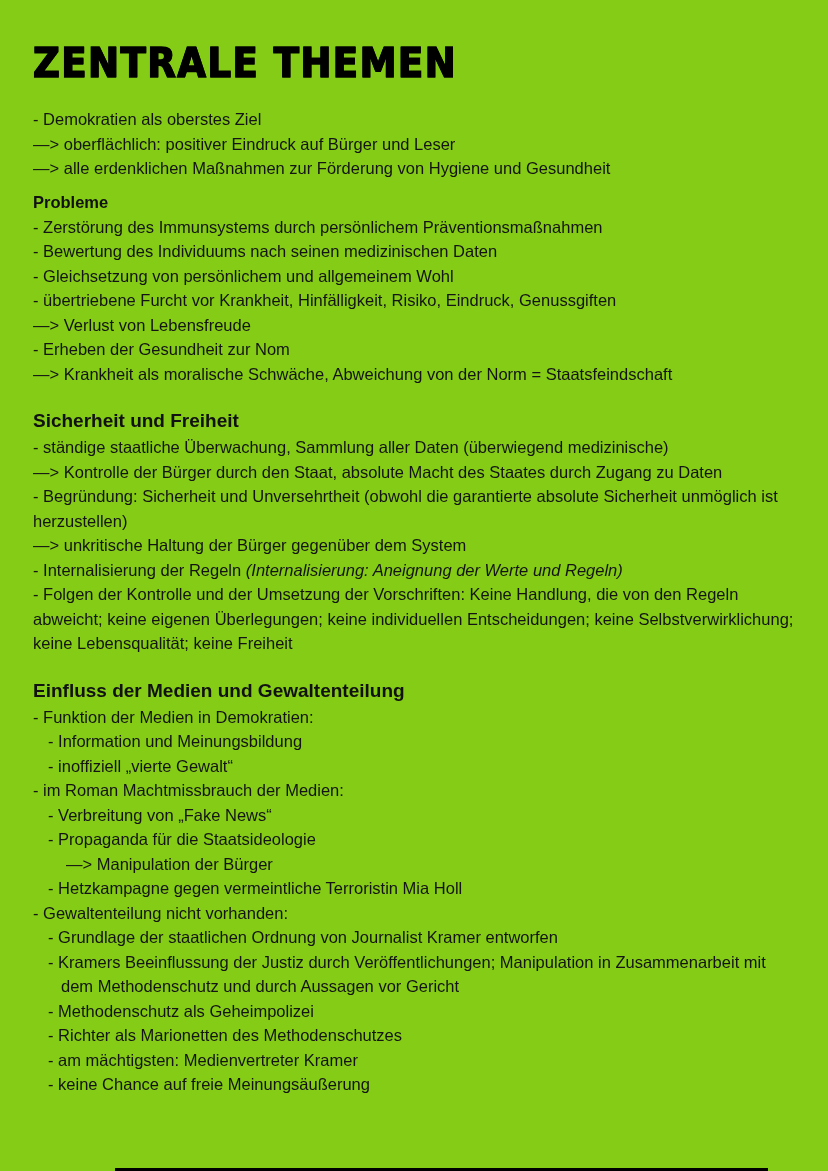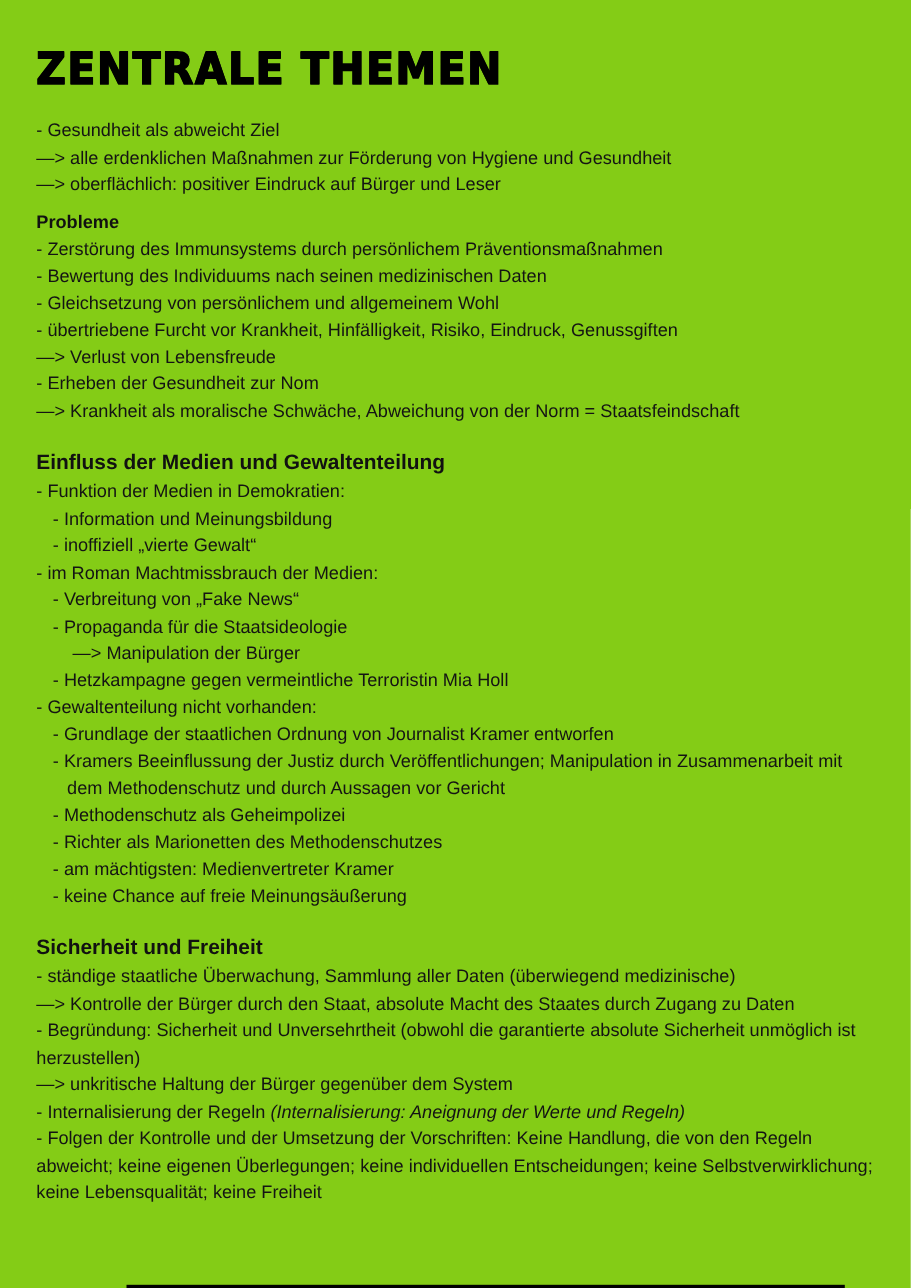--- a/index.html
+++ b/index.html
@@ -58,56 +58,56 @@
     background: #000;
   }
 </style>
 </head>
 <body>
 
 <div class="page">
   <h1 class="title">ZENTRALE THEMEN</h1>
   <div>
       <section>
-        <p class="line indent-0">- Gesundheit als abweicht Ziel</p>
+        <p class="line indent-0">- Demokratien als oberstes Ziel</p>
+        <p class="line indent-0">—&gt; oberflächlich: positiver Eindruck auf Bürger und Leser</p>
         <p class="line indent-0">—&gt; alle erdenklichen Maßnahmen zur Förderung von Hygiene und Gesundheit</p>
-        <p class="line indent-0">—&gt; oberflächlich: positiver Eindruck auf Bürger und Leser</p>
       </section>
       <section>
         <h2 class="heading small">Probleme</h2>
         <p class="line indent-0">- Zerstörung des Immunsystems durch persönlichem Präventionsmaßnahmen</p>
         <p class="line indent-0">- Bewertung des Individuums nach seinen medizinischen Daten</p>
         <p class="line indent-0">- Gleichsetzung von persönlichem und allgemeinem Wohl</p>
         <p class="line indent-0">- übertriebene Furcht vor Krankheit, Hinfälligkeit, Risiko, Eindruck, Genussgiften</p>
         <p class="line indent-0">—&gt; Verlust von Lebensfreude</p>
         <p class="line indent-0">- Erheben der Gesundheit zur Nom</p>
         <p class="line indent-0">—&gt; Krankheit als moralische Schwäche, Abweichung von der Norm = Staatsfeindschaft</p>
+      </section>
+      <section>
+        <h2 class="heading">Sicherheit und Freiheit</h2>
+        <p class="line indent-0">- ständige staatliche Überwachung, Sammlung aller Daten (überwiegend medizinische)</p>
+        <p class="line indent-0 hang-arrow">—&gt; Kontrolle der Bürger durch den Staat, absolute Macht des Staates durch Zugang zu Daten</p>
+        <p class="line indent-0">- Begründung: Sicherheit und Unversehrtheit (obwohl die garantierte absolute Sicherheit unmöglich ist herzustellen)</p>
+        <p class="line indent-0">—&gt; unkritische Haltung der Bürger gegenüber dem System</p>
+        <p class="line indent-0"><span>- Internalisierung der Regeln </span><em>(Internalisierung: Aneignung der Werte und Regeln)</em></p>
+        <p class="line indent-0">- Folgen der Kontrolle und der Umsetzung der Vorschriften: Keine Handlung, die von den Regeln abweicht; keine eigenen Überlegungen; keine individuellen Entscheidungen; keine Selbstverwirklichung; keine Lebensqualität; keine Freiheit</p>
       </section>
       <section>
         <h2 class="heading">Einfluss der Medien und Gewaltenteilung</h2>
         <p class="line indent-0">- Funktion der Medien in Demokratien:</p>
         <p class="line indent-1">- Information und Meinungsbildung</p>
         <p class="line indent-1">- inoffiziell „vierte Gewalt“</p>
         <p class="line indent-0">- im Roman Machtmissbrauch der Medien:</p>
         <p class="line indent-1">- Verbreitung von „Fake News“</p>
         <p class="line indent-1">- Propaganda für die Staatsideologie</p>
         <p class="line indent-2">—&gt; Manipulation der Bürger</p>
         <p class="line indent-1">- Hetzkampagne gegen vermeintliche Terroristin Mia Holl</p>
         <p class="line indent-0">- Gewaltenteilung nicht vorhanden:</p>
         <p class="line indent-1">- Grundlage der staatlichen Ordnung von Journalist Kramer entworfen</p>
         <p class="line indent-1 hang-dash">- Kramers Beeinflussung der Justiz durch Veröffentlichungen; Manipulation in Zusammenarbeit mit dem Methodenschutz und durch Aussagen vor Gericht</p>
         <p class="line indent-1">- Methodenschutz als Geheimpolizei</p>
         <p class="line indent-1">- Richter als Marionetten des Methodenschutzes</p>
         <p class="line indent-1">- am mächtigsten: Medienvertreter Kramer</p>
         <p class="line indent-1">- keine Chance auf freie Meinungsäußerung</p>
       </section>
-      <section>
-        <h2 class="heading">Sicherheit und Freiheit</h2>
-        <p class="line indent-0">- ständige staatliche Überwachung, Sammlung aller Daten (überwiegend medizinische)</p>
-        <p class="line indent-0 hang-arrow">—&gt; Kontrolle der Bürger durch den Staat, absolute Macht des Staates durch Zugang zu Daten</p>
-        <p class="line indent-0">- Begründung: Sicherheit und Unversehrtheit (obwohl die garantierte absolute Sicherheit unmöglich ist herzustellen)</p>
-        <p class="line indent-0">—&gt; unkritische Haltung der Bürger gegenüber dem System</p>
-        <p class="line indent-0"><span>- Internalisierung der Regeln </span><em>(Internalisierung: Aneignung der Werte und Regeln)</em></p>
-        <p class="line indent-0">- Folgen der Kontrolle und der Umsetzung der Vorschriften: Keine Handlung, die von den Regeln abweicht; keine eigenen Überlegungen; keine individuellen Entscheidungen; keine Selbstverwirklichung; keine Lebensqualität; keine Freiheit</p>
-      </section>
     </div>
   <div class="bottom-rule"></div>
 </div>
 
 </body></html>

